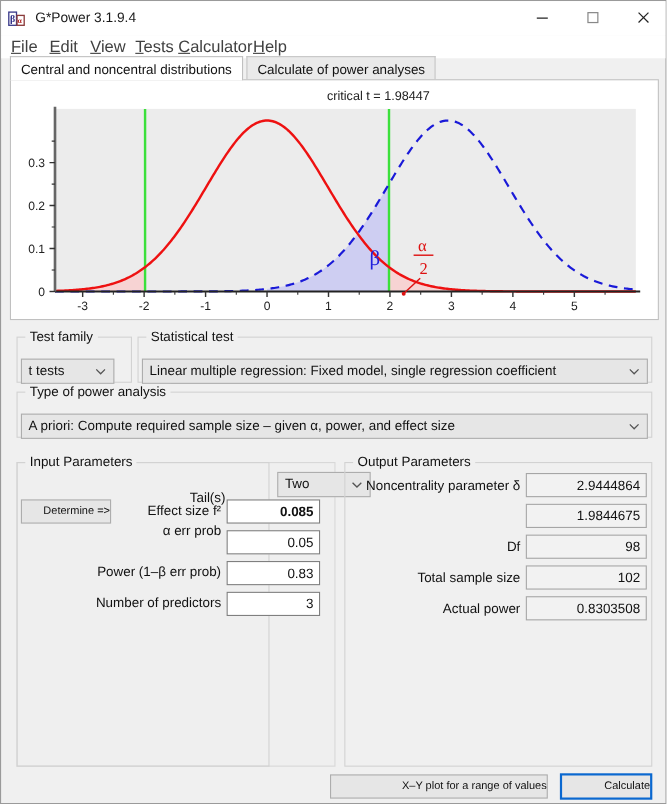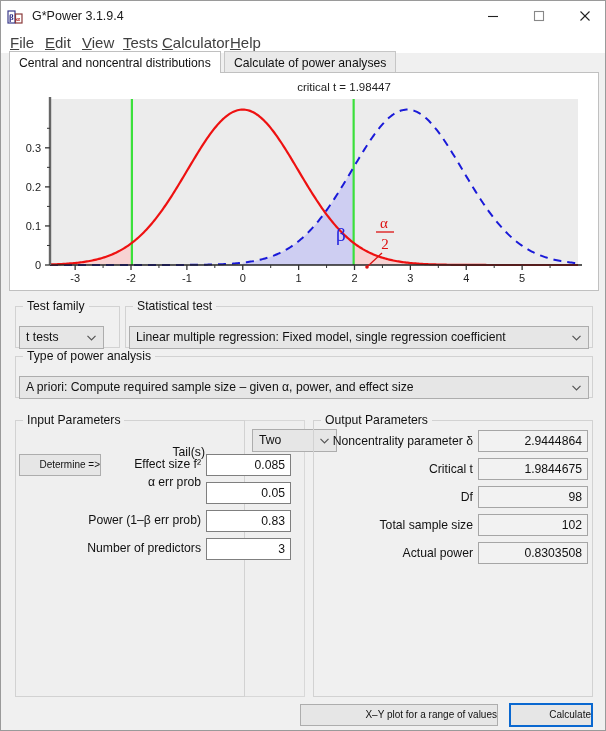--- a/index.html
+++ b/index.html
@@ -363,39 +363,38 @@
 
   <div class="lbl" style="left:84px; top:429px; width:120px;margin-top:12px;">Tail(s)</div>
   <div class="combo" style="left:205px; top:428px; width:85px;margin-left:46px;">
     <span>Two</span>
     <svg class="chev" viewBox="0 0 9 6">
         <polyline points="0.5,0.8 4.5,4.8 8.5,0.8" fill="none" stroke="#555" stroke-width="1.2"></polyline>
       </svg>
   </div>
 
   <div class="lbl" style="left:80px; top:453px; width:120px;">Effect size f²</div>
-  <div class="field" style="left:205px; top:453px; width:85px;">0.085</div>
+  <div class="field" style="left:205px; top:453px; width:85px;font-weight:bold;">0.085</div>
 
   <div class="lbl" style="left:80px; top:471px; width:120px;">α err prob</div>
   <div class="field" style="left:205px; top:481px; width:85px;">0.05</div>
 
   <div class="lbl" style="left:60px; top:509px; width:140px;">Power (1–β err prob)</div>
   <div class="field" style="left:205px; top:509px; width:85px;">0.83</div>
 
   <div class="lbl" style="left:60px; top:537px; width:140px;">Number of predictors</div>
   <div class="field" style="left:205px; top:537px; width:85px;">3</div>
 
   <div class="group" style="left:312px; top:419px; width:280px; height:277px;">
     <span class="group-title">Output Parameters</span>
   </div>
 
   <div class="lbl" style="left:312px; top:430px; width:160px;">Noncentrality parameter δ</div>
   <div class="field readonly" style="left:477px; top:429px; width:110px;">2.9444864</div>
 
-  <div class="lbl" style="left:312px; top:458px; width:160px;">Critical t</div>
   <div class="field readonly" style="left:477px; top:457px; width:110px;">1.9844675</div>
 
   <div class="lbl" style="left:312px; top:486px; width:160px;">Df</div>
   <div class="field readonly" style="left:477px; top:485px; width:110px;">98</div>
 
   <div class="lbl" style="left:312px; top:514px; width:160px;">Total sample size</div>
   <div class="field readonly" style="left:477px; top:513px; width:110px;">102</div>
 
   <div class="lbl" style="left:312px; top:542px; width:160px;">Actual power</div>
   <div class="field readonly" style="left:477px; top:541px; width:110px;">0.8303508</div>

